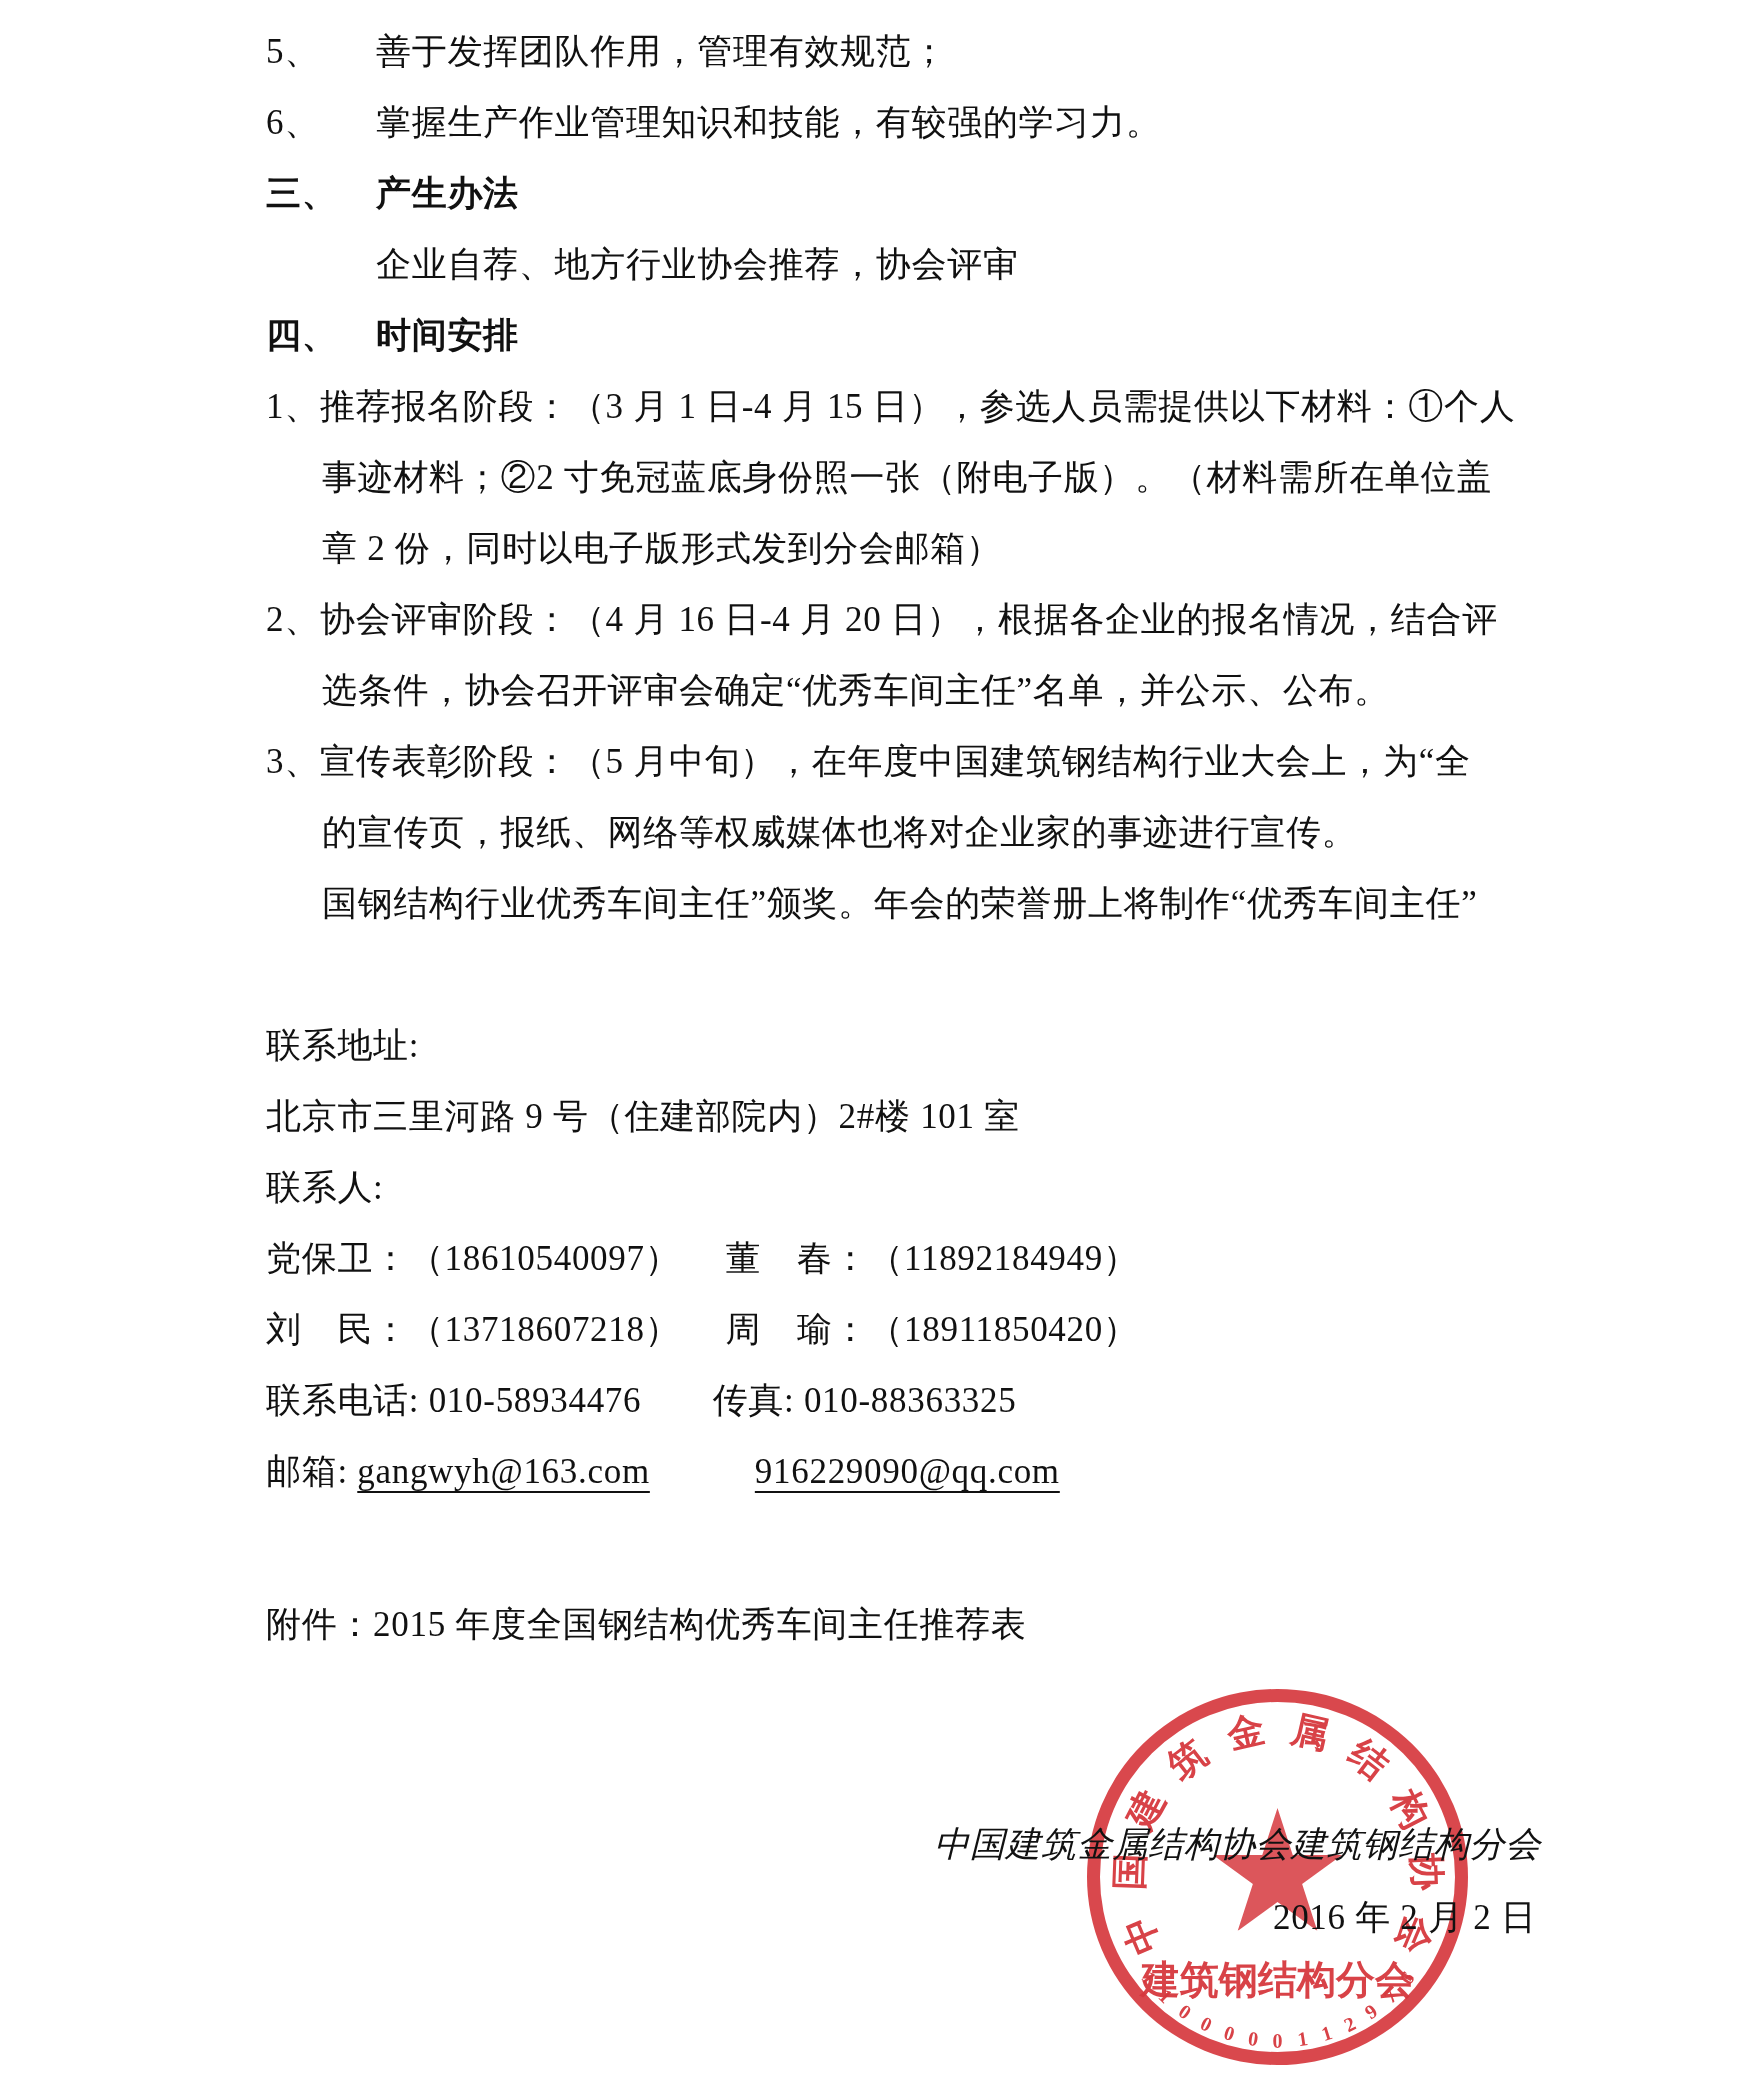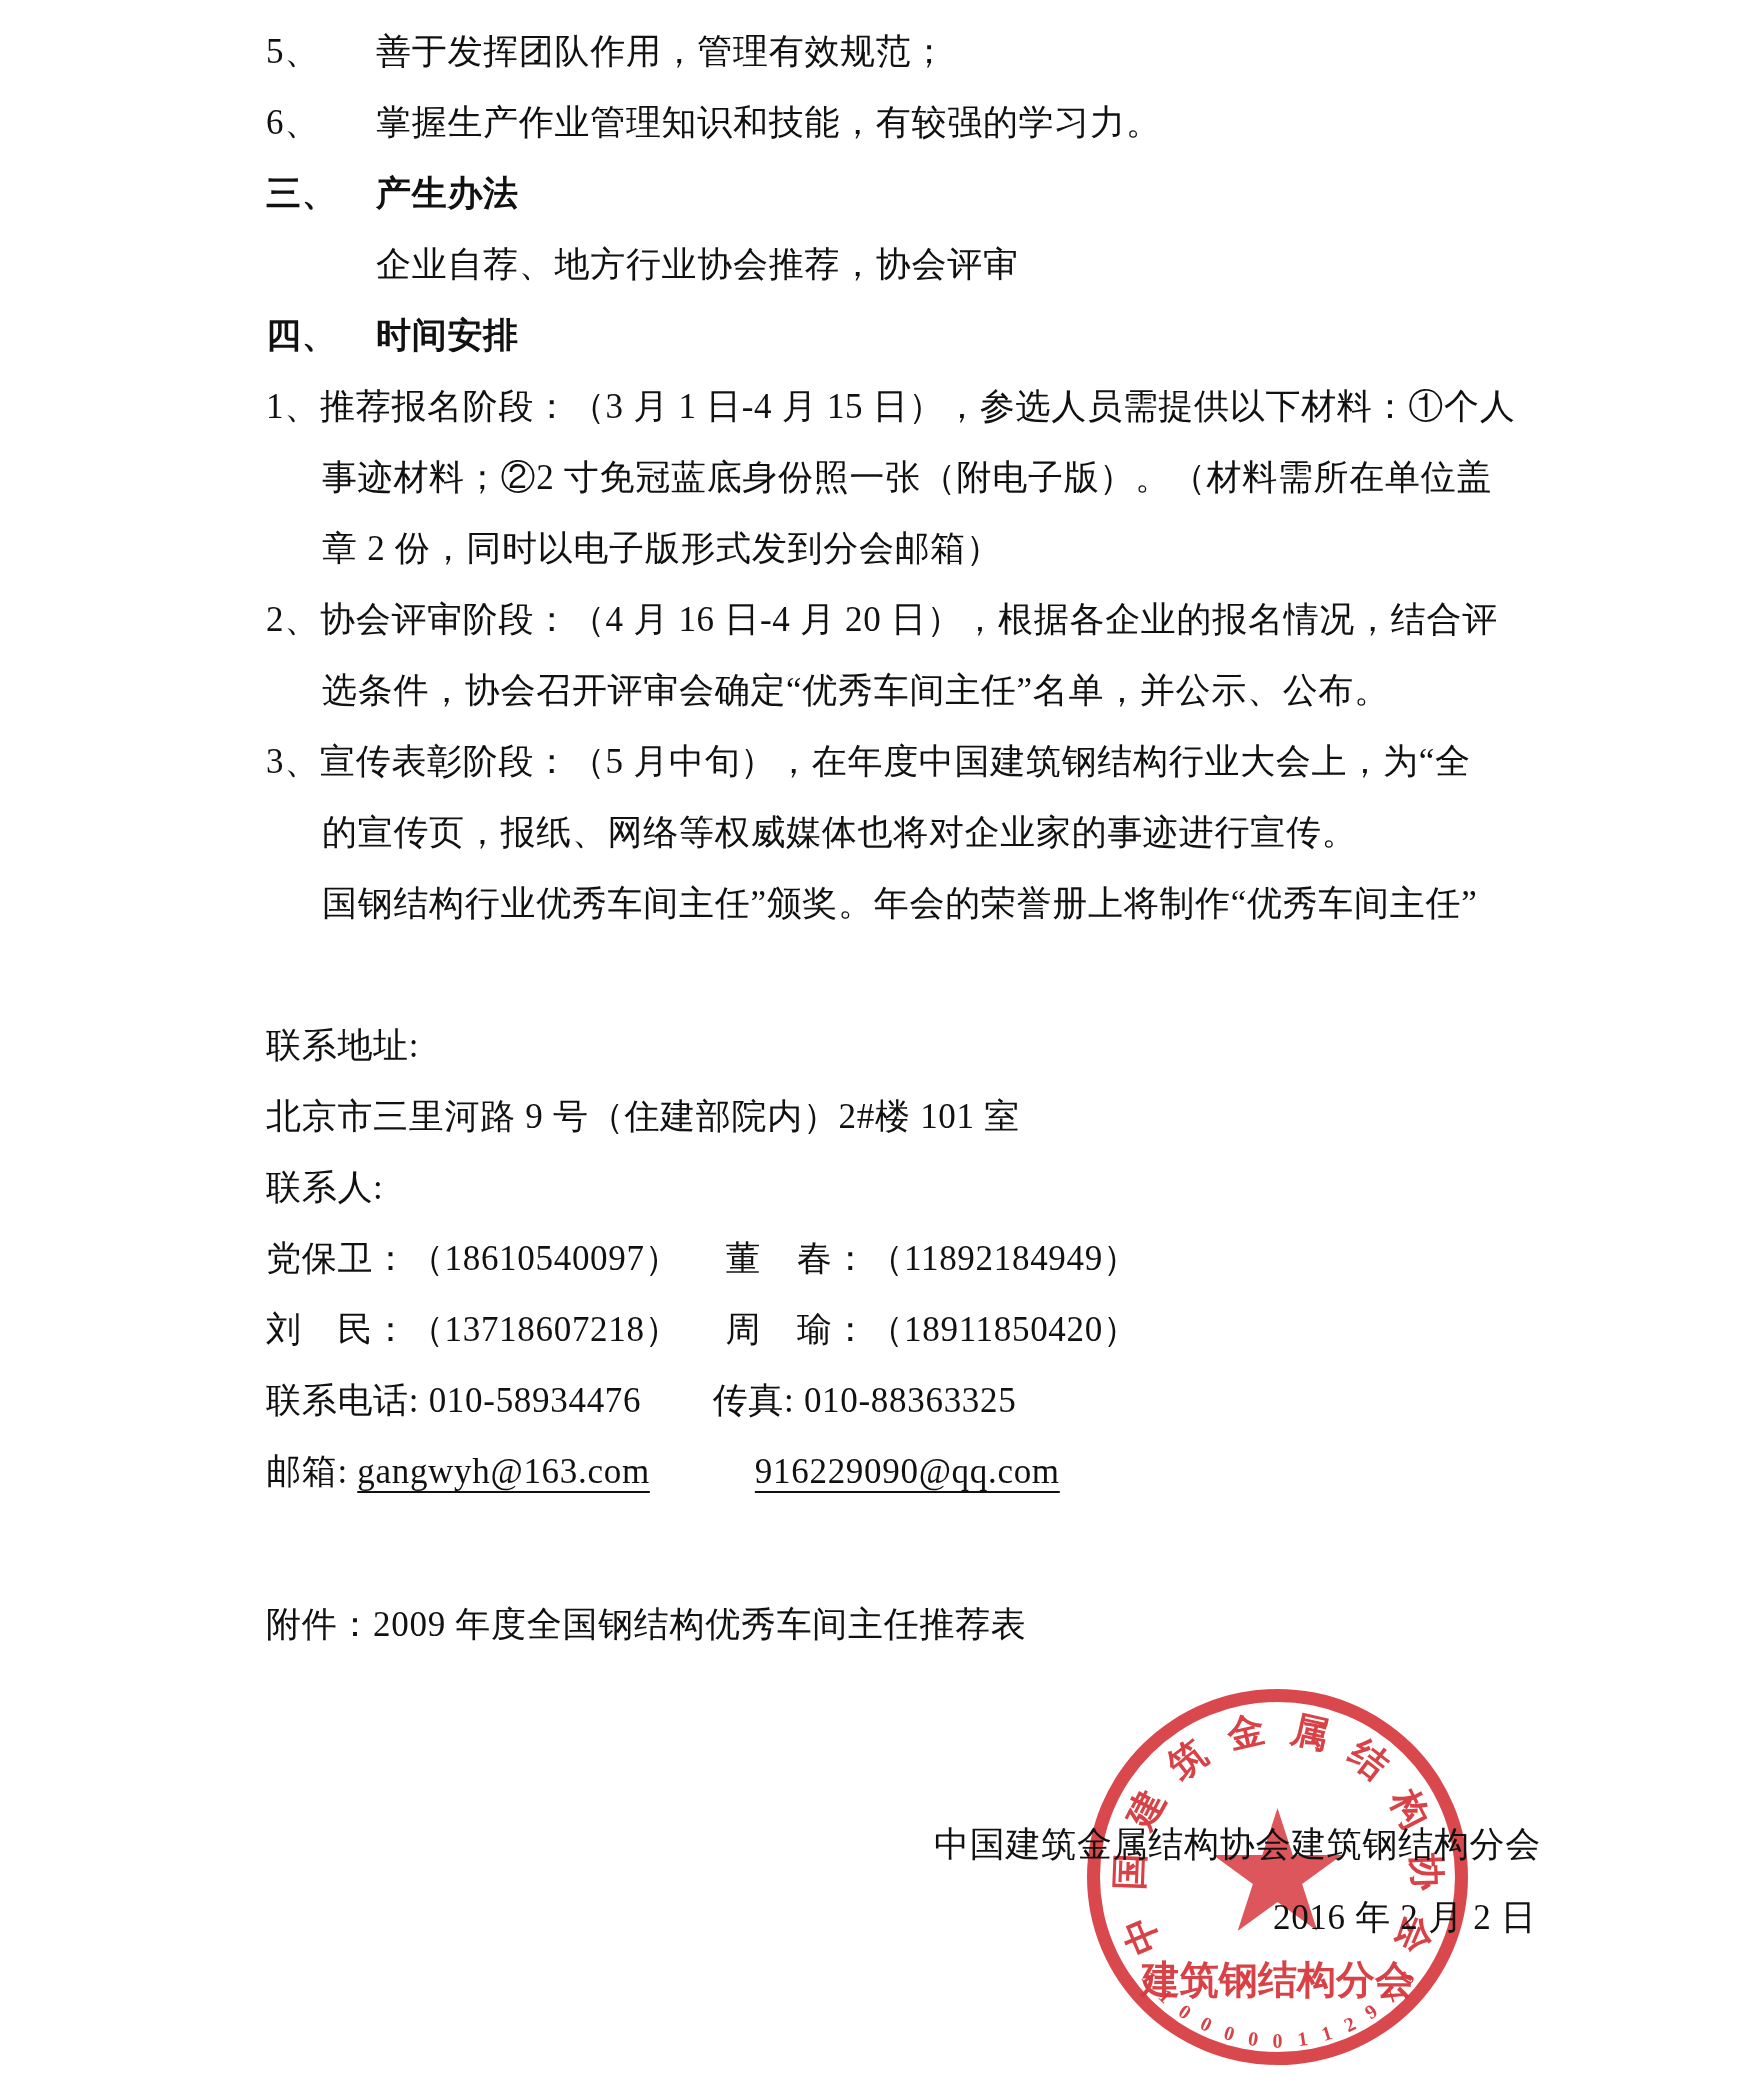--- a/index.html
+++ b/index.html
@@ -24,21 +24,21 @@
   }
   .line { white-space: nowrap; position: relative; }
   .num5 { display: inline-block; width: 110px; }     
   .num3 { display: inline-block; width: 54px; }      
   .cont { padding-left: 56px; white-space: nowrap; } 
   .ind  { padding-left: 110px; white-space: nowrap; }
   .bold { font-weight: bold; }
   .sp { height: 71px; }
   .attach { margin-top: 10.5px; }
   .sig { text-align: right; margin-top: 7.5px; }
-  .sig .org { line-height: 71px; white-space: nowrap; }
+  .sig .org { line-height: 71px; white-space: nowrap; font-style: italic; }
   .sig .date { line-height: 75px; white-space: nowrap; padding-right: 4.5px; }
   .email { text-decoration: underline; text-decoration-thickness: 2.2px; text-underline-offset: 8.2px; text-align: center; }
   .egap { display: inline-block; width: 105px; }
 
   
   .stamp {
     position: absolute;
     left: 1087px;
     top: 1689px;
     width: 381px;
@@ -155,21 +155,21 @@
     <div class="line">北京市三里河路 9 号（住建部院内）2#楼 101 室</div>
     <div class="line">联系人:</div>
     <div class="line">党保卫：（18610540097）　 董　春：（11892184949）</div>
     <div class="line">刘　民：（13718607218）　 周　瑜：（18911850420）</div>
     <div class="line">联系电话: 010-58934476　　传真: 010-88363325</div>
 
     <div class="line"><span>邮箱: </span><span class="email">gangwyh@163.com</span><span class="egap"></span><span class="email">916229090@qq.com</span></div>
 
     <div class="sp"></div>
 
-    <div class="line attach">附件：2009 年度全国钢结构优秀车间主任推荐表</div>
+    <div class="line attach">附件：2015 年度全国钢结构优秀车间主任推荐表</div>
 
     <div class="sp"></div>
     <div class="sp"></div>
 
     <div class="sig">
       <div class="org">中国建筑金属结构协会建筑钢结构分会</div>
       <div class="date">2016 年 2 月 2 日</div>
     </div>
 
   </div>

